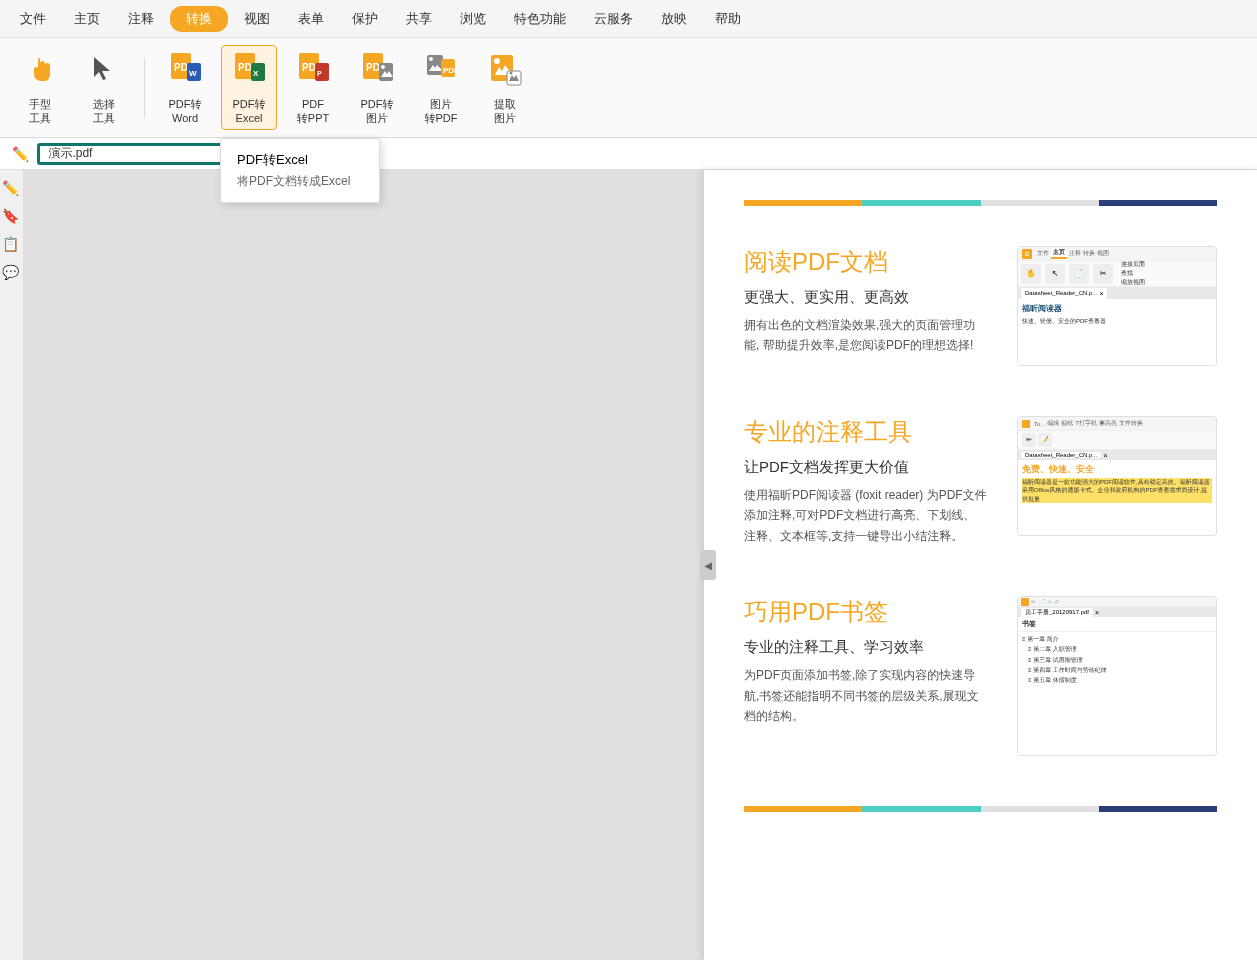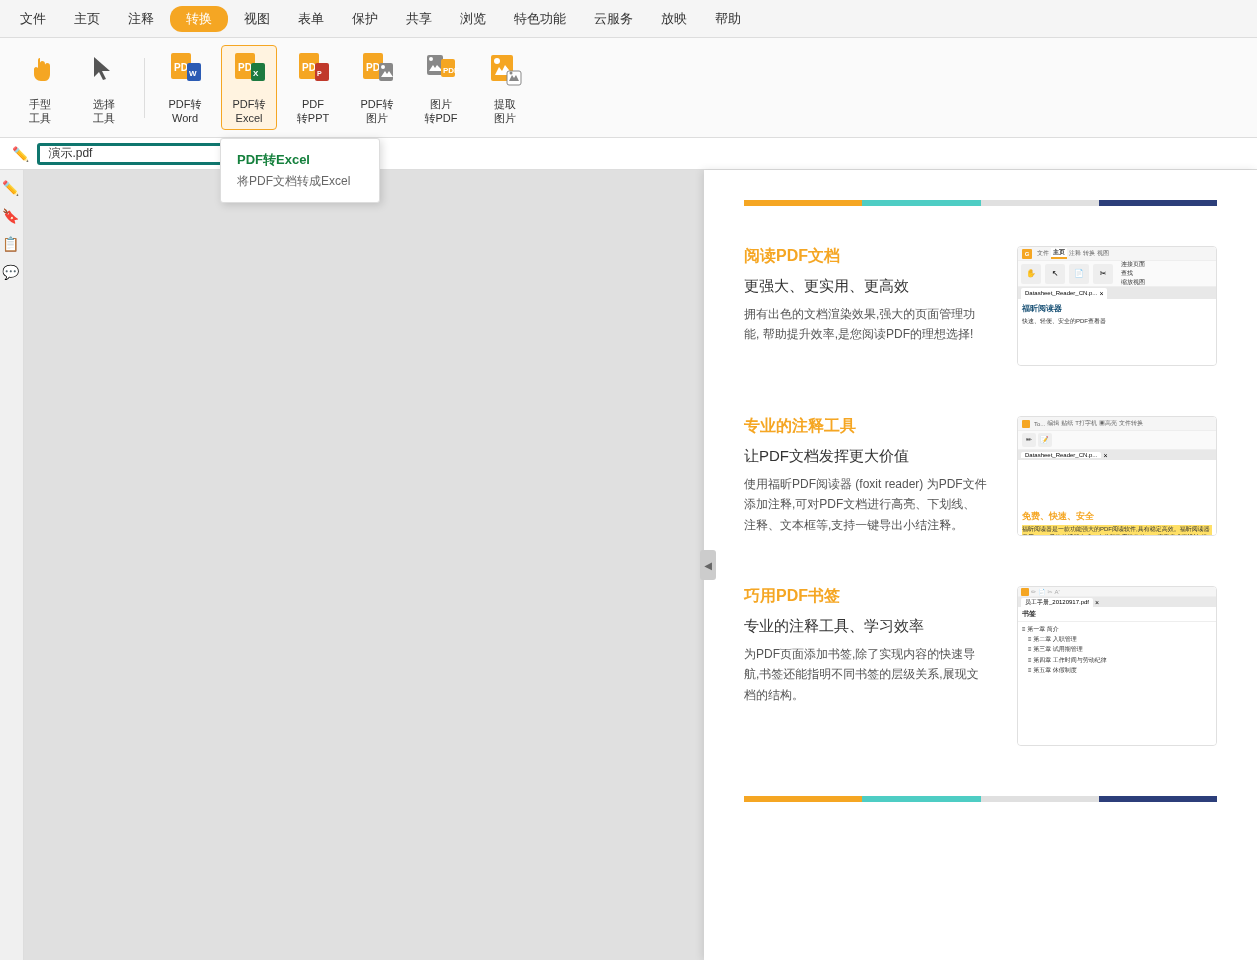--- a/index.html
+++ b/index.html
@@ -186,22 +186,22 @@
     .doc-section-img {
       width: 200px;
       height: 120px;
       background: #f5f5f5;
       border: 1px solid #e0e0e0;
       border-radius: 4px;
       overflow: hidden;
       flex-shrink: 0;
     }
     .section-title {
-      font-size: 16px;
-      font-weight: bold;
+      font-size: 24px;
+      font-weight: normal;
       color: #f5a623;
       margin-bottom: 10px;
     }
     .section-subtitle {
       font-size: 15px;
       color: #333;
       margin-bottom: 8px;
     }
     .section-body {
       font-size: 12px;
@@ -272,22 +272,22 @@
       border: 1px solid #ddd;
       box-shadow: 2px 2px 8px rgba(0,0,0,0.15);
       border-radius: 3px;
       z-index: 100;
       min-width: 160px;
       padding: 6px 0;
     }
     .dropdown-title {
       padding: 6px 16px 2px;
       font-size: 13px;
-      font-weight: bold;
-      color: #15803d;
+      font-weight: normal;
+      color: #000000;
     }
     .dropdown-desc {
       padding: 2px 16px 6px;
       font-size: 12px;
       color: #666;
     }
 
     
     .doc-color-bar2 {
       height: 6px;
@@ -509,21 +509,21 @@
             </div>
             <div style="display:flex;align-items:center;padding:2px 4px;background:#fafafa;border-bottom:1px solid #eee;">
               <div style="width:14px;height:14px;background:#eee;border-radius:2px;margin-right:2px;font-size:7px;display:flex;align-items:center;justify-content:center;">✏</div>
               <div style="width:14px;height:14px;background:#eee;border-radius:2px;margin-right:2px;font-size:7px;display:flex;align-items:center;justify-content:center;">📝</div>
             </div>
             <div style="height:10px;background:#e8e8e8;display:flex;align-items:center;padding:0 3px;">
               <span style="background:white;padding:0 4px;font-size:6px;border-radius:2px 2px 0 0;">Datasheet_Reader_CN.p...</span>
               <span style="font-size:7px;margin-left:2px;">×</span>
             </div>
             <div style="padding:3px 4px;background:white;">
-              <div style="color:#f5a623;font-size:9px;font-weight:bold;margin-bottom:2px;margin-top:47px;">免费、快速、安全</div>
+              <div style="color:#f5a623;font-size:9px;font-weight:bold;margin-bottom:2px;">免费、快速、安全</div>
               <div style="background:#ffe066;font-size:6px;line-height:1.4;color:#333;">
                 福昕阅读器是一款功能强大的PDF阅读软件,具有稳定高效。福昕阅读器采用Office风格的通版卡式。企业和政府机构的PDF查看需求而设计,提供批量
               </div>
             </div>
           </div>
         </div>
       </div>
 
       <div class="doc-section">
         <div class="doc-section-text">

